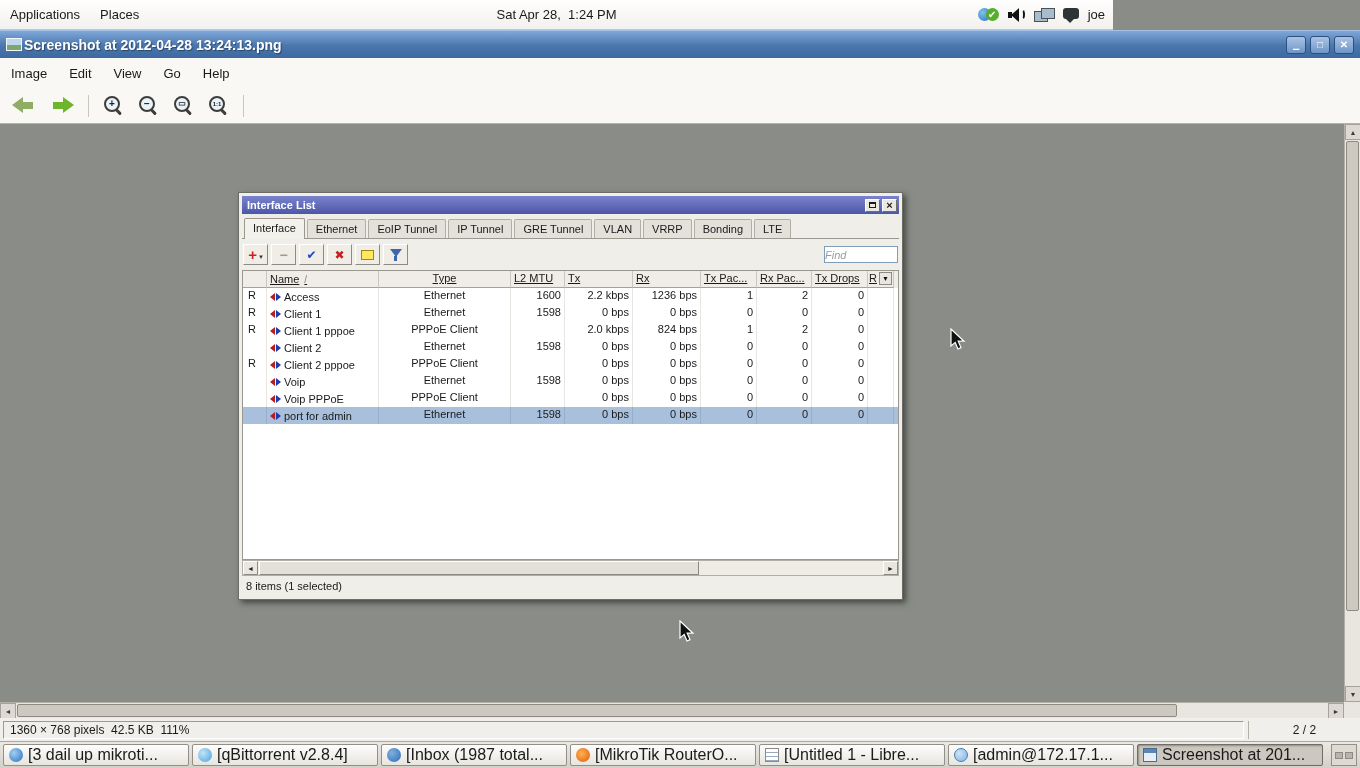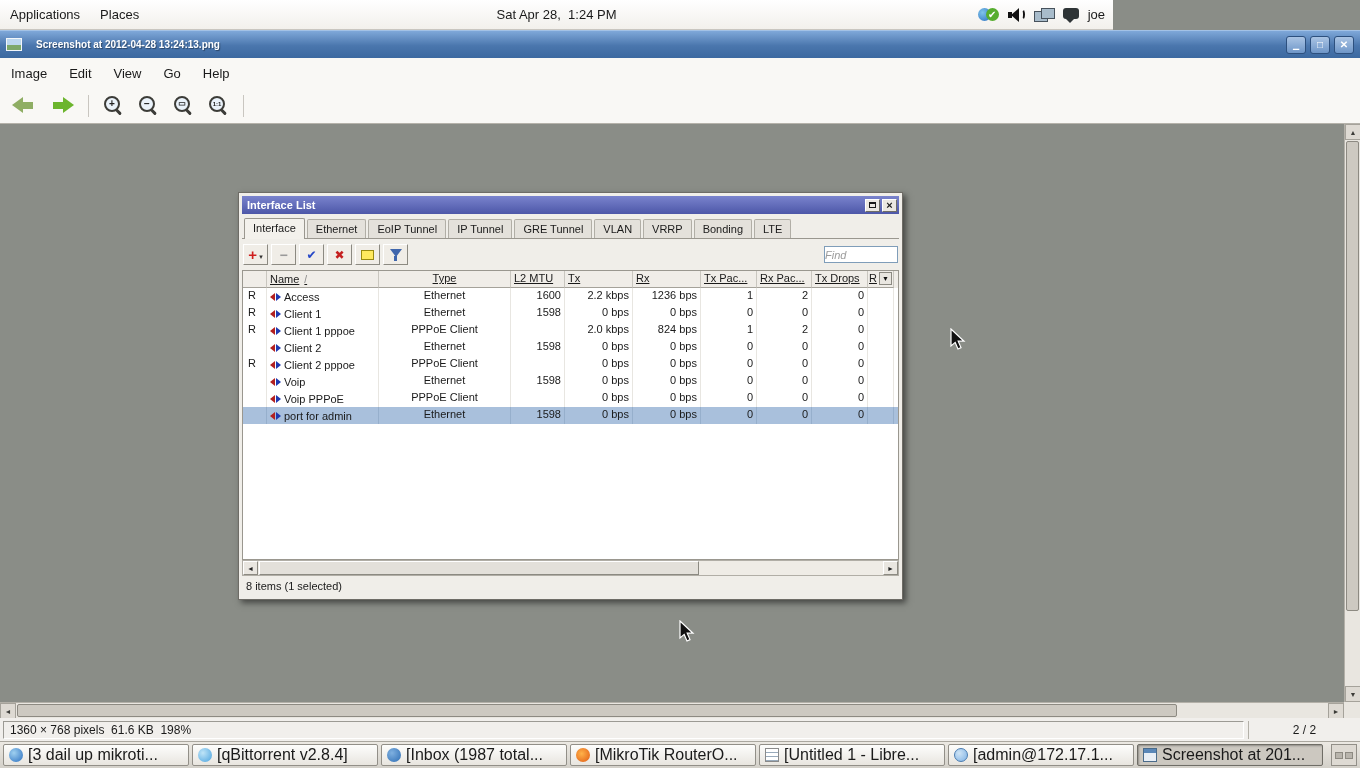--- a/index.html
+++ b/index.html
@@ -27,21 +27,21 @@
   .displays { position:relative; width:20px; height:15px; display:inline-block; }
   .displays::before, .displays::after { content:""; position:absolute; border:1px solid #47525c; background:#a8bccb; width:12px; height:9px; }
   .displays::before { left:0; top:4px; } .displays::after { left:7px; top:1px; }
   .chat { position:relative; width:16px; height:11px; background:#2e3436; border-radius:3px; display:inline-block; margin-top:-3px;}
   .chat::after { content:""; position:absolute; left:3px; bottom:-4px; border:4px solid transparent; border-top-color:#2e3436; border-bottom:0; }
 
   
   #titlebar { position:absolute; left:0; top:30px; width:1360px; height:28px;
     background:linear-gradient(#7fa8d9,#4a76ad 55%,#3c69a0); display:flex; align-items:center;
     padding:0 6px; z-index:15; border-top:1px solid #a3c2e6; }
-  #titlebar .title { color:#fff; font-weight:bold; font-size:10px; margin-left:14px;
+  #titlebar .title { color:#fff; font-weight:bold; font-size:14px; margin-left:2px;
     text-shadow:1px 1px 1px rgba(0,0,0,.4); }
   .img-icon { width:16px; height:13px; background:linear-gradient(#bcd7ef 55%, #7da86a 55%); border:1px solid #f2f6fa; display:inline-block; }
   #win-btns { margin-left:auto; display:flex; gap:4px; }
   .win-btn { width:20px; height:18px; border-radius:3px; border:1px solid #2d507e;
     background:linear-gradient(#aac4e4,#6e96c8); color:#fff; font-size:10px; line-height:16px; text-align:center; }
   .g-min::before { content:"\2581"; font-size:8px; }
   .g-max::before { content:"\25A1"; font-weight:bold; }
   .g-close::before { content:"\2715"; font-weight:bold; }
 
   #menubar { position:absolute; left:0; top:58px; width:1360px; height:30px; background:#f9f8f5;
@@ -480,21 +480,21 @@
   <span class="sb-arrow a-dn"></span>
 </div>
 <div class="sbH">
   <span class="sb-arrow a-lf"></span>
   <span class="thumb"></span>
   <span class="sb-arrow a-rt"></span>
 </div>
 <div class="sb-corner"></div>
 
 <div id="statusbar">
-  <div id="status-left" class="pre">1360 × 768 pixels  61.6 KB  198%</div>
+  <div id="status-left" class="pre">1360 × 768 pixels  42.5 KB  111%</div>
   <div id="status-right">2 / 2</div>
 </div>
 
 <div id="taskbar">
   <div class="task-btn">
     <span class="tb-ico ico-globe"></span>
     <span>[3 dail up mikroti...</span>
   </div>
   <div class="task-btn">
     <span class="tb-ico ico-qbit"></span>

